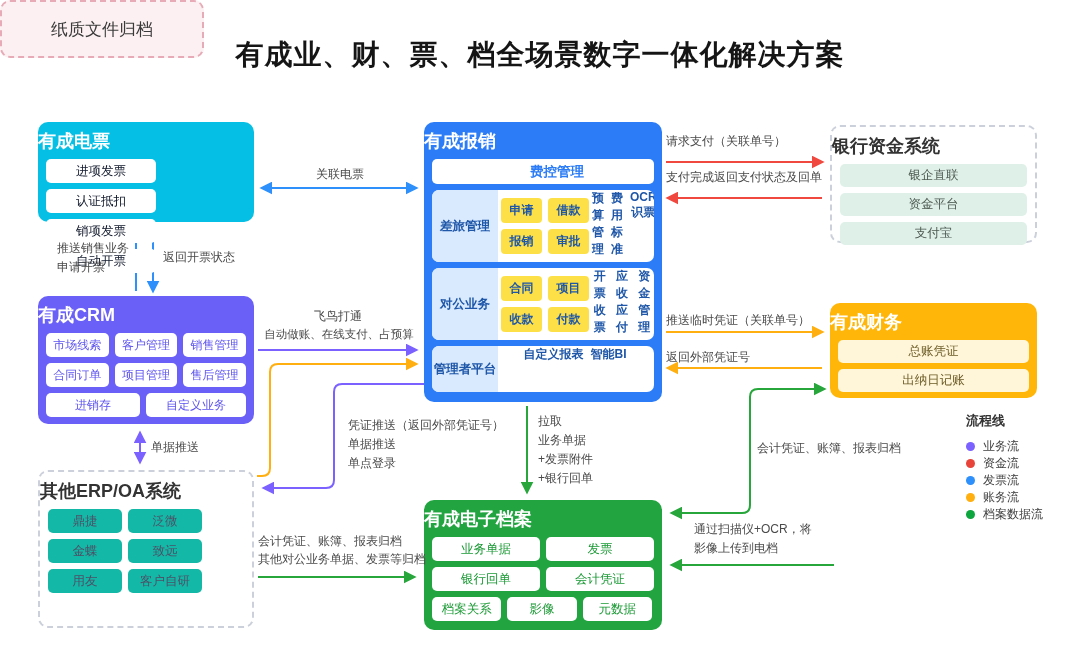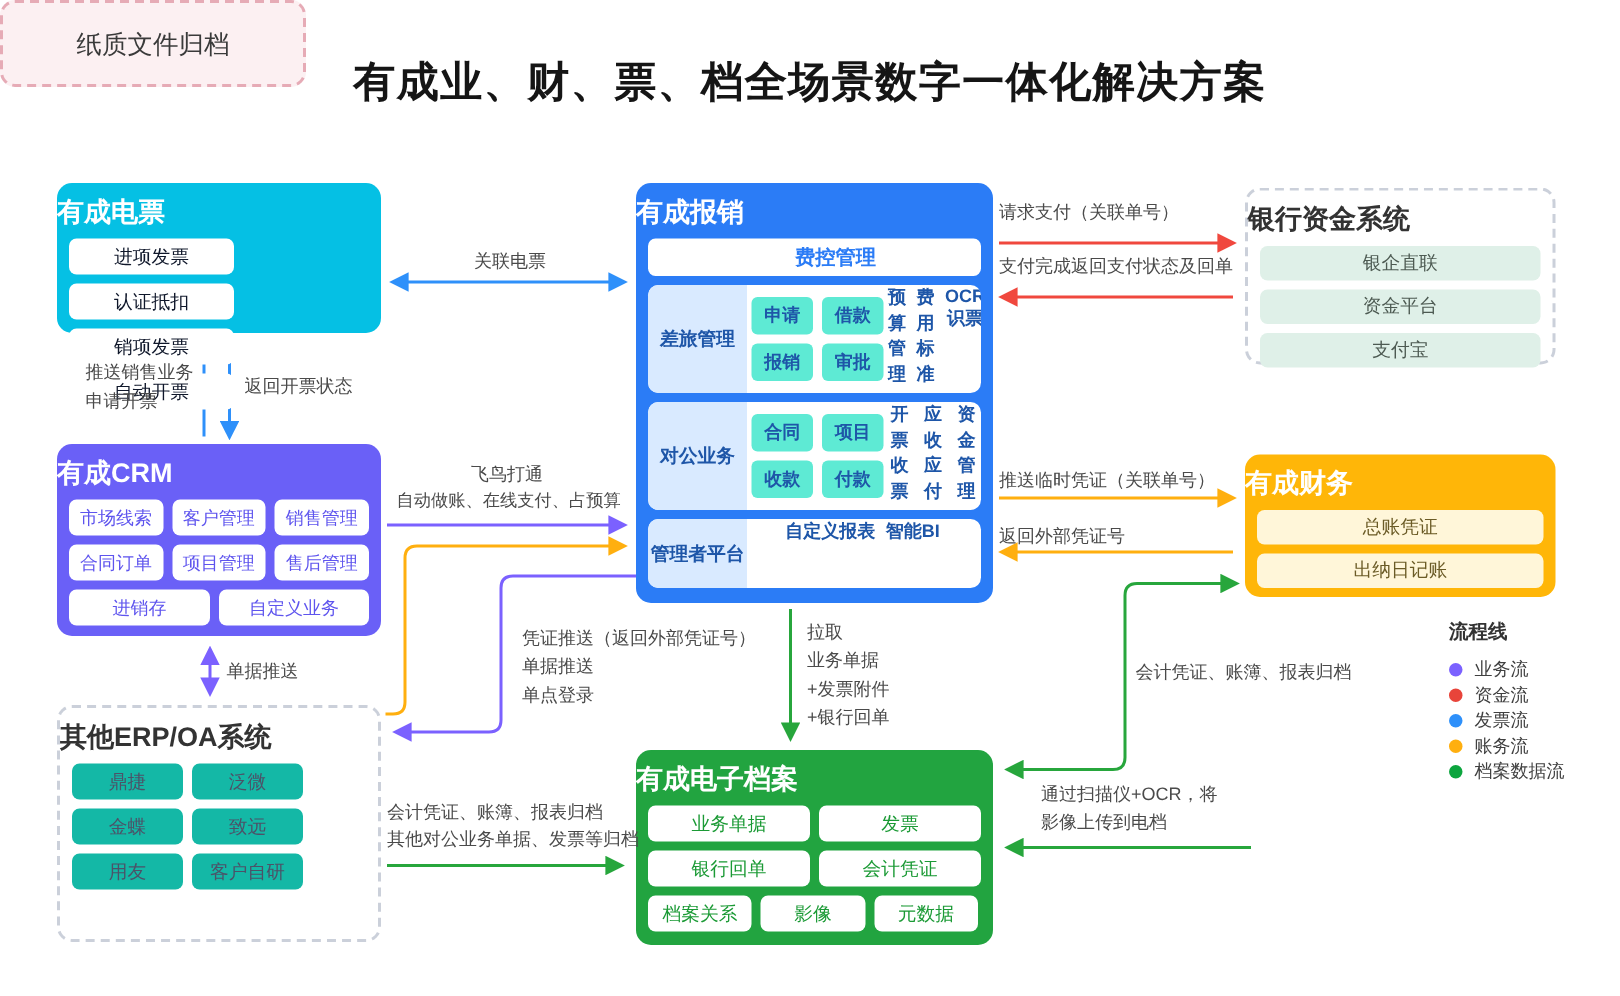--- a/index.html
+++ b/index.html
@@ -24,21 +24,21 @@
   #crm .pill.w-wide{width:100px;}
   
   #baoxiao{left:424px;top:122px;width:238px;height:280px;background:#2B7CF6;}
   .fk-bar{margin:0 8px;background:#fff;border-radius:5px;height:25px;display:flex;
     align-items:center;justify-content:center;color:#2B7CF6;font-weight:700;font-size:13.5px;padding-left:28px;}
   .sec{margin:6px 8px 0;background:#fff;border-radius:7px;display:flex;overflow:hidden;}
   .sec-left{width:66px;flex:none;background:#D9EAFF;color:#1E56A8;font-weight:700;font-size:12.5px;
     display:flex;align-items:center;justify-content:center;text-align:center;}
   .sec-mid{flex:none;width:94px;display:flex;flex-wrap:wrap;gap:6px;align-content:center;
     justify-content:center;padding:6px 0;}
-  .btn{width:41px;height:25px;background:#5eead4;color:#1E56A8;border-radius:4px;display:flex;
+  .btn{width:41px;height:25px;background:#fde047;color:#1E56A8;border-radius:4px;display:flex;
     align-items:center;justify-content:center;font-size:12px;font-weight:600;}
   .sec-right{flex:1;display:flex;flex-direction:row;justify-content:center;gap:7px;
     color:#1E56A8;font-size:12px;font-weight:700;text-align:center;padding-right:2px;}
   .sec1,.sec2{height:72px;}
   .sec3{height:46px;}
   
   #bank{left:830px;top:125px;width:207px;height:118px;}
   #bank .pill{width:100%;height:23px;background:#DFF0E8;color:#4D5A52;}
   
   #caiwu{left:830px;top:303px;width:207px;height:95px;background:#FFB608;}

